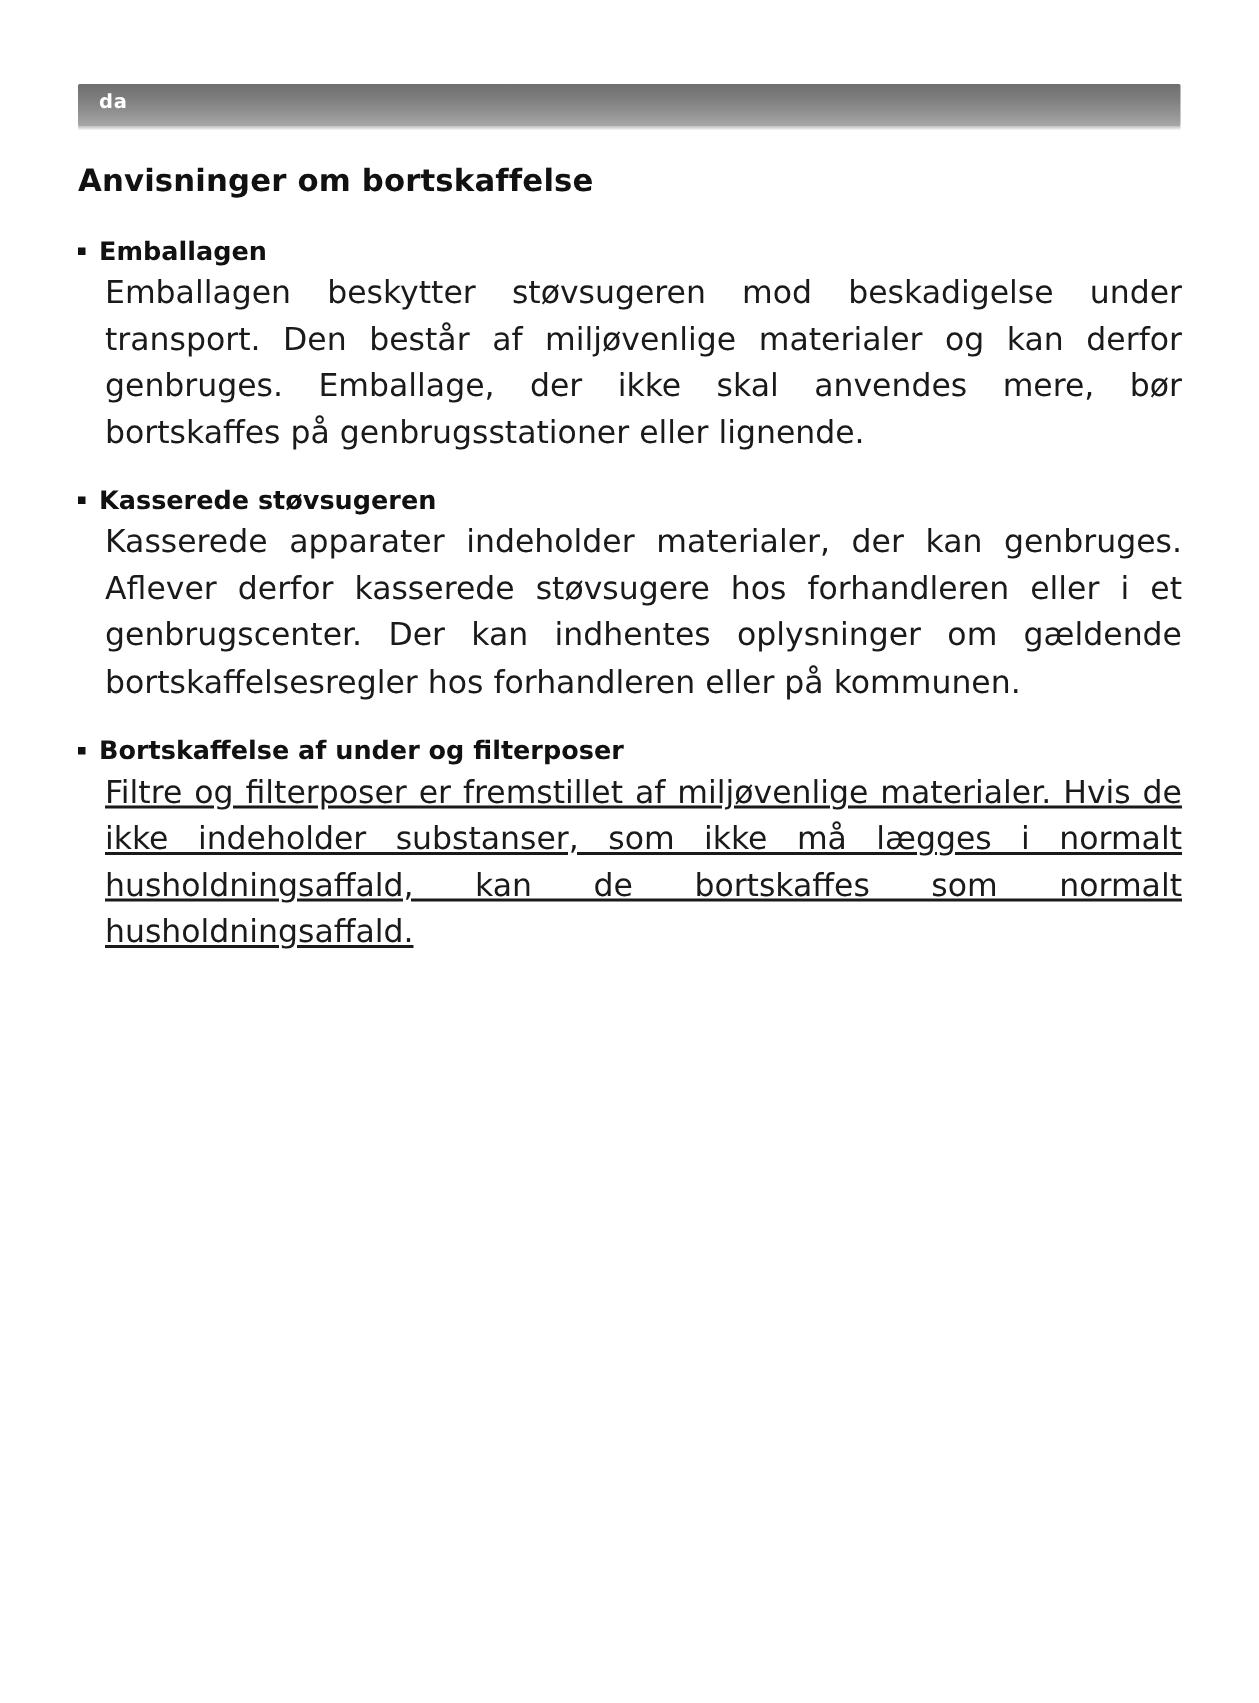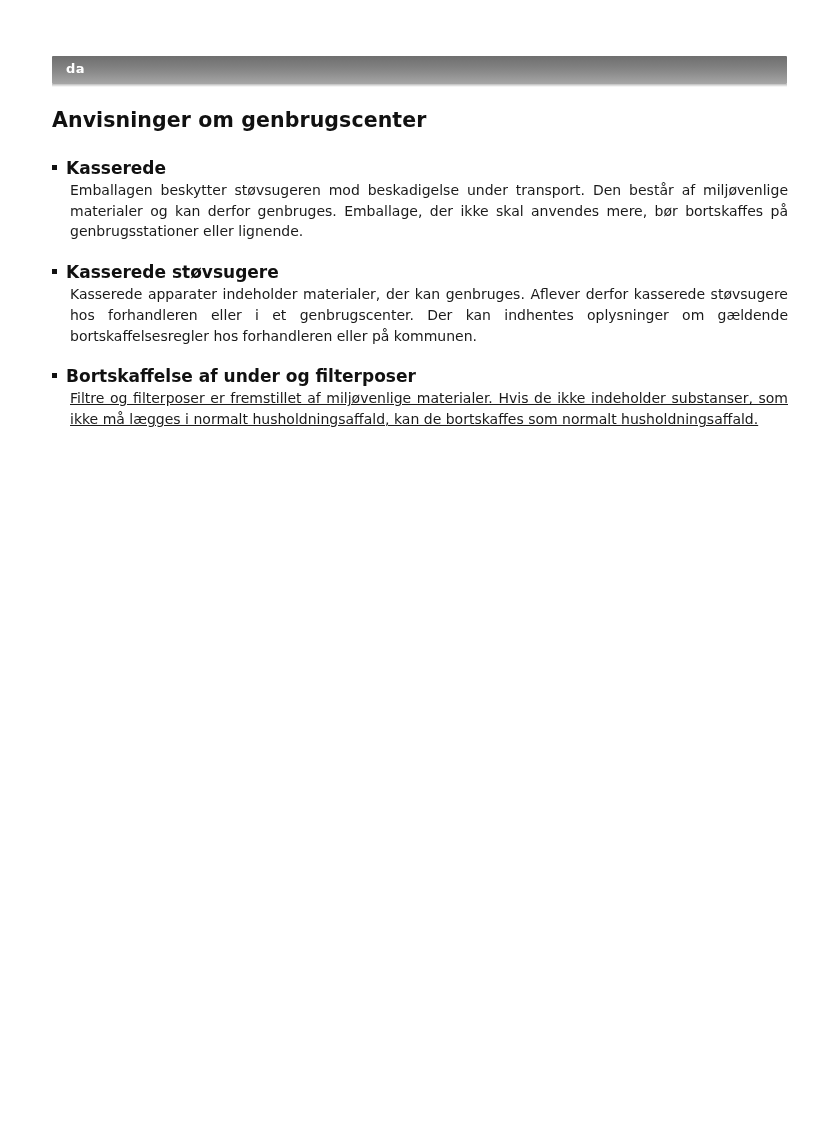--- a/index.html
+++ b/index.html
@@ -87,21 +87,21 @@
     position: absolute;
     left: 0;
     top: 7px;
     width: 5px;
     height: 5px;
     background: #111111;
     display: block;
   }
 
   .section-body {
-    font-size: 14px;
+    font-size: 21px;
     line-height: 1.48;
     color: #1a1a1a;
     text-align: justify;
     padding-left: 18px;
     padding-right: 4px;
     margin: 0;
     font-family: "DejaVu Sans", sans-serif;
   }
   .section-body.no-justify-last {
     text-align-last: left;
@@ -113,34 +113,34 @@
 
 <div class="page">
 
   <div class="lang-bar">
     <span class="lang-code">da</span>
   </div>
   <div class="lang-bar-shadow"></div>
 
   <div class="content">
 
-    <h1 class="doc-title">Anvisninger om genbrugscenter</h1>
+    <h1 class="doc-title">Anvisninger om bortskaffelse</h1>
 
     <div class="section">
       <div class="section-heading">
         <span class="bullet"></span>
-        <span>Kasserede</span>
+        <span>Emballagen</span>
       </div>
       <p class="section-body">Emballagen beskytter støvsugeren mod beskadigelse under transport. Den består af miljøvenlige materialer og kan derfor genbruges. Emballage, der ikke skal anvendes mere, bør bortskaffes på genbrugsstationer eller lignende.</p>
     </div>
 
     <div class="section">
       <div class="section-heading">
         <span class="bullet"></span>
-        <span>Kasserede støvsugere</span>
+        <span>Kasserede støvsugeren</span>
       </div>
       <p class="section-body">Kasserede apparater indeholder materialer, der kan genbruges. Aflever derfor kasserede støvsugere hos forhandleren eller i et genbrugscenter. Der kan indhentes oplysninger om gældende bortskaffelsesregler hos forhandleren eller på kommunen.</p>
     </div>
 
     <div class="section">
       <div class="section-heading">
         <span class="bullet"></span>
         <span>Bortskaffelse af under og filterposer</span>
       </div>
       <p class="section-body no-justify-last">Filtre og filterposer er fremstillet af miljøvenlige materialer. Hvis de ikke indeholder substanser, som ikke må lægges i normalt husholdningsaffald, kan de bortskaffes som normalt husholdningsaffald.</p>

